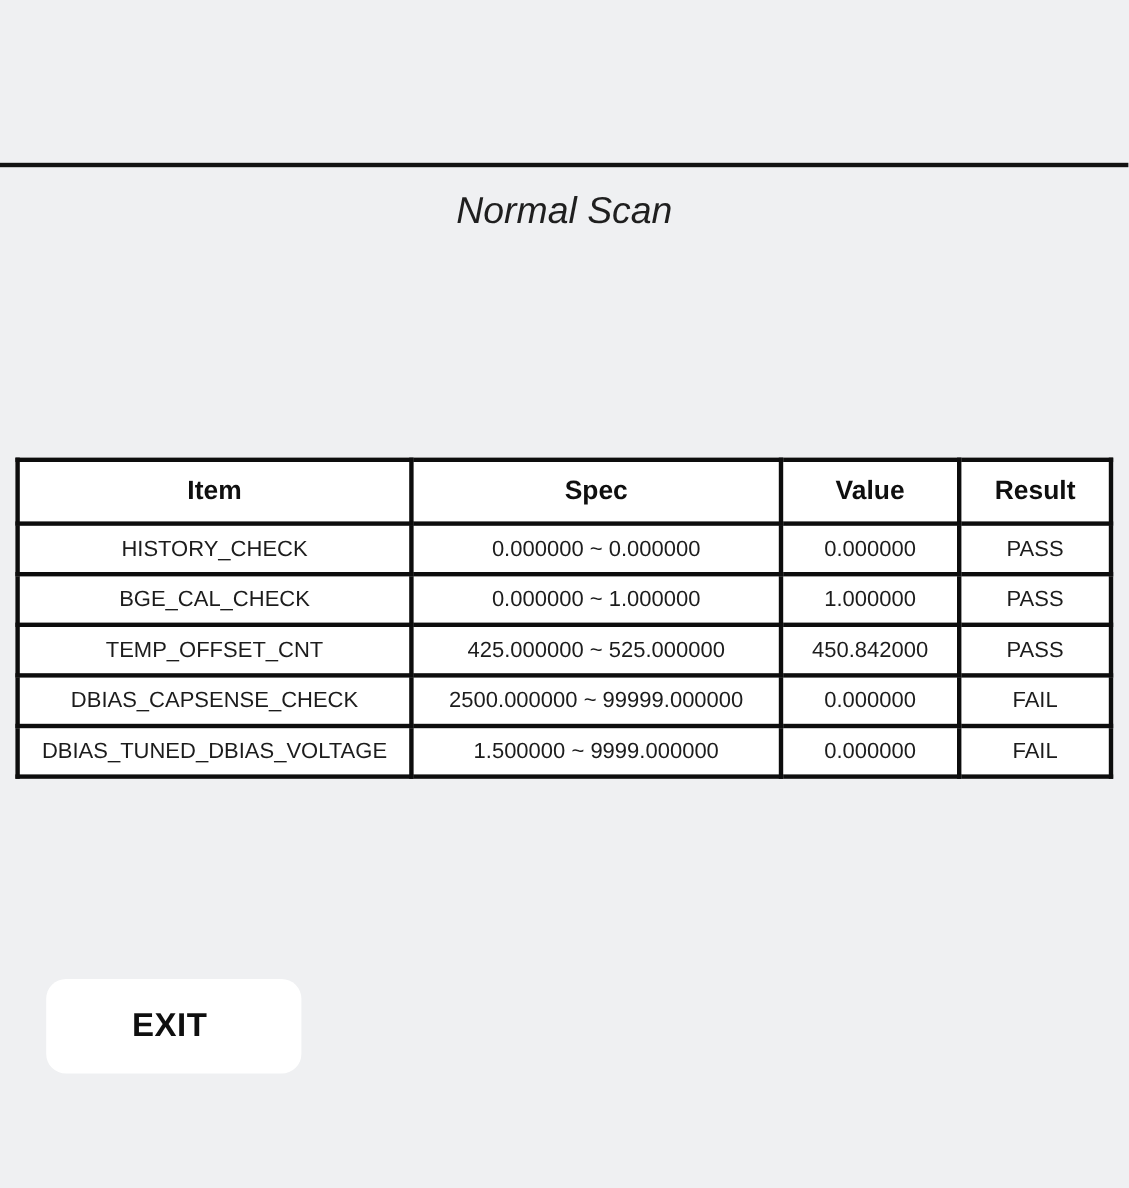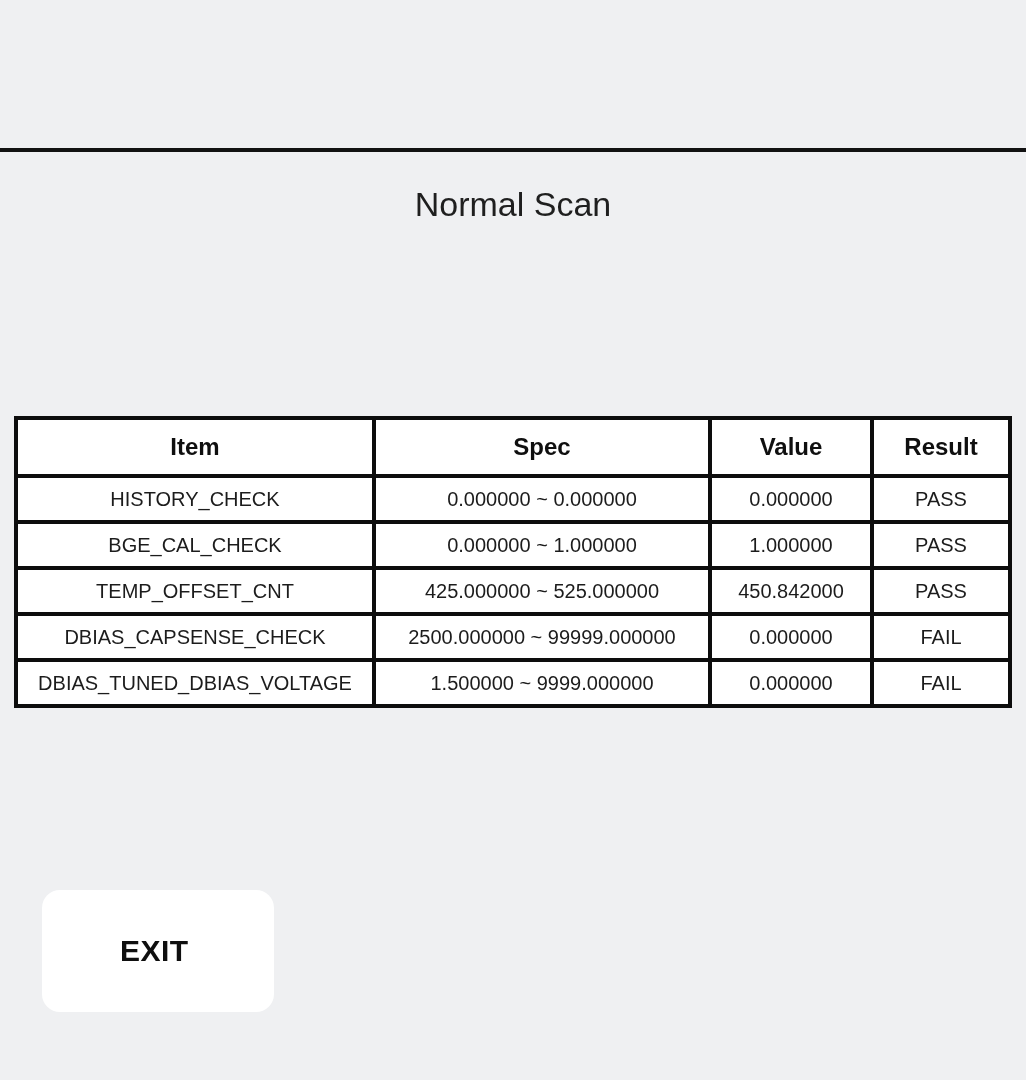--- a/index.html
+++ b/index.html
@@ -35,23 +35,24 @@
   #title-rule {
     width: 100%;
     height: 4px;
     background: #121212;
   }
   #page-subtitle {
     text-align: center;
     font-size: 34px;
     font-weight: normal;
     color: #1f1f1f;
-    margin: 16px;
+    margin: 4px;
     padding-top: 18px;
     line-height: 1.1;
+    font-style: italic;
   }
 
   
   #results-table-wrap {
     position: absolute;
     left: 14px;
     top: 416px;
     width: 822px;
   }
   table.results {
@@ -87,21 +88,21 @@
 
   td.result-pass { color: #1f1f96; }
   td.result-fail { color: #d42a2a; }
 
   
   #exit-button {
     position: absolute;
     left: 42px;
     top: 890px;
     width: 232px;
-    height: 122px;
+    height: 86px;
     background: #ffffff;
     border: none;
     border-radius: 18px;
     font-family: "Liberation Sans", "DejaVu Sans", sans-serif;
     font-size: 30px;
     font-weight: bold;
     color: #0f0f0f;
     letter-spacing: 0.5px;
     text-align: left;
     padding-left: 78px;

